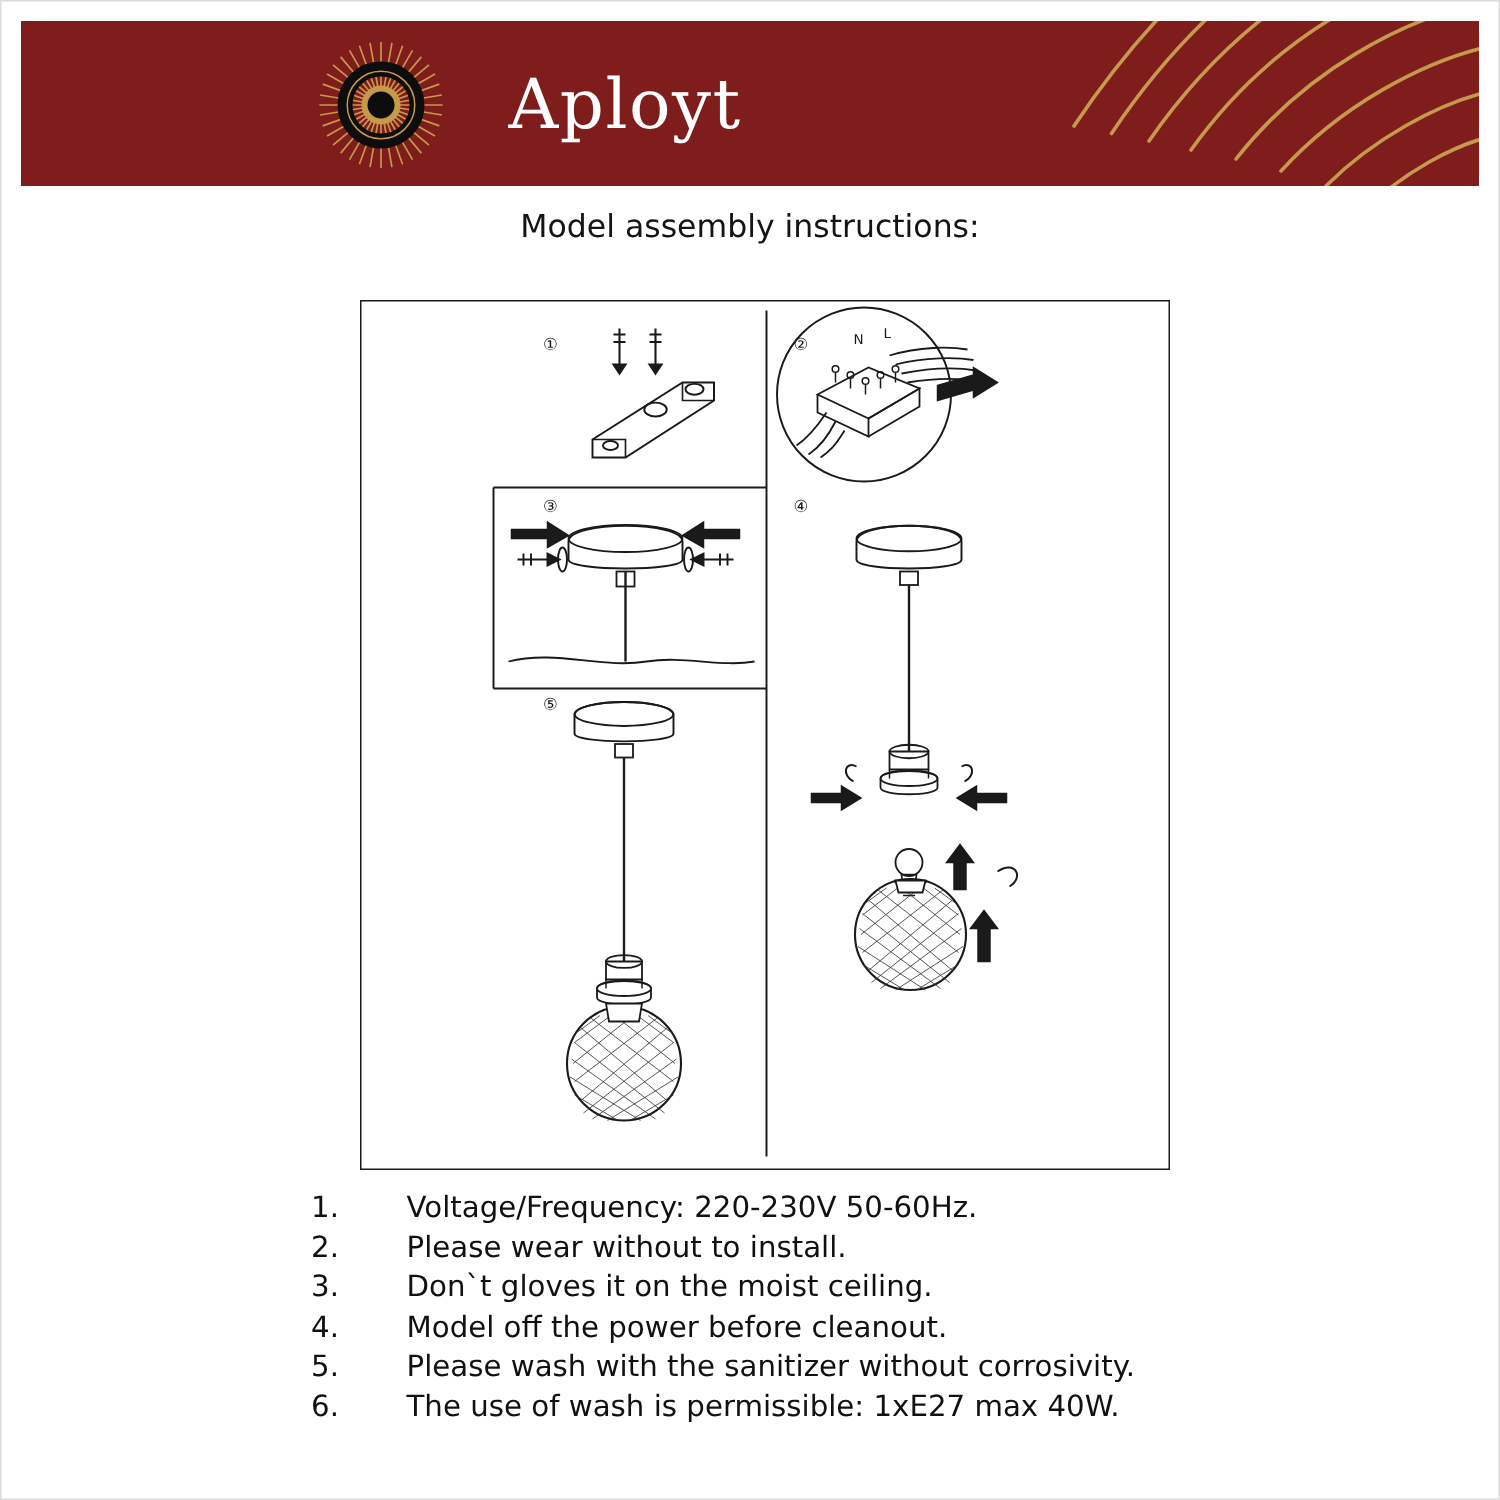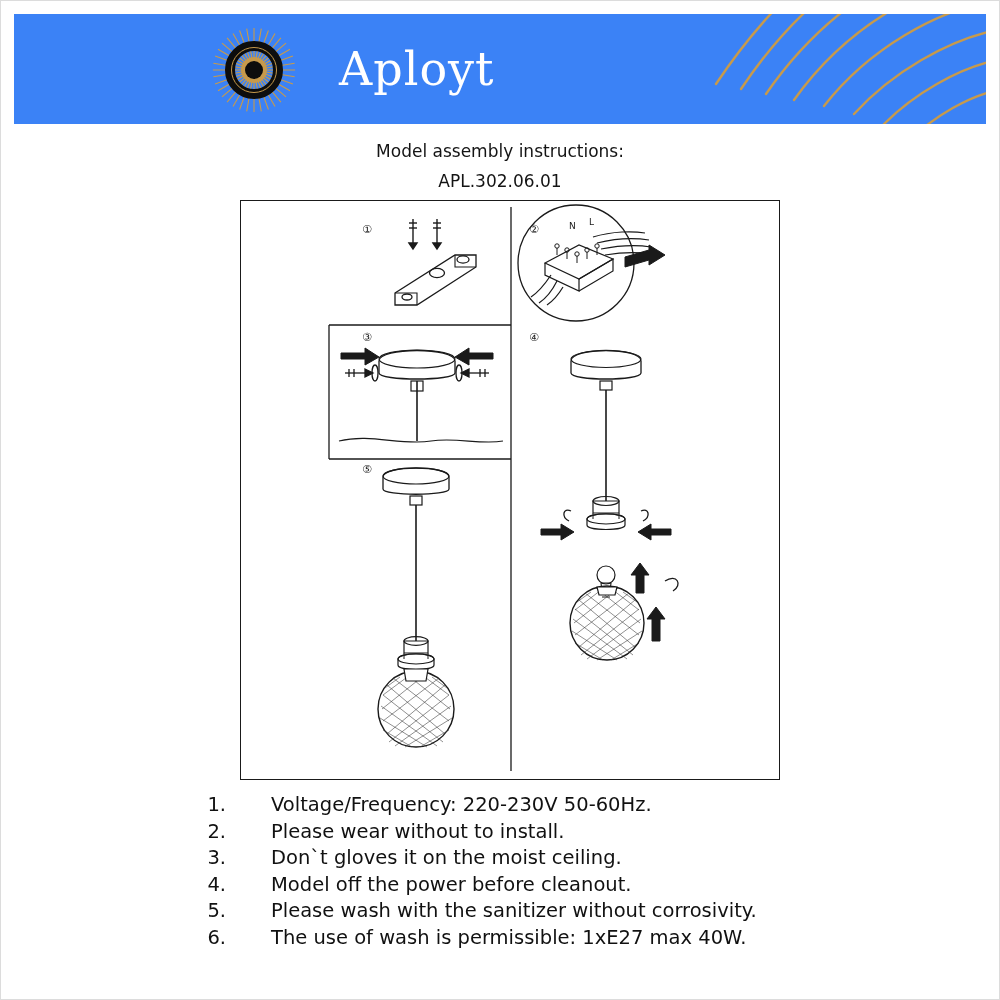--- a/index.html
+++ b/index.html
@@ -16,21 +16,21 @@
     overflow: hidden;
   }
 
   
   .banner {
     position: absolute;
     left: 14px;
     top: 14px;
     width: 972px;
     height: 110px;
-    background: #3b82f6;
+    background: #7f1d1d;
     overflow: hidden;
   }
   .banner-logo-mark {
     position: absolute;
     left: 175px;
     top: 10px;
     width: 130px;
     height: 92px;
   }
   .banner-wordmark {
@@ -53,21 +53,21 @@
 
   
   .title-block {
     position: absolute;
     left: 0;
     top: 136px;
     width: 1000px;
     text-align: center;
   }
   .title-line {
-    font-size: 17px;
+    font-size: 21px;
     color: #141414;
     line-height: 30px;
   }
 
   
   .diagram {
     position: absolute;
     left: 240px;
     top: 200px;
     width: 540px;
@@ -174,21 +174,20 @@
       <path d="M421 128 C 372 138, 305 172, 258 232"></path>
       <path d="M422 158 C 382 168, 328 196, 288 240"></path>
       <path d="M423 188 C 392 196, 350 218, 318 250"></path>
       <path d="M424 218 C 402 224, 372 240, 348 262"></path>
     </g>
   </svg>
 </div>
 
 <div class="title-block">
   <div class="title-line">Model assembly instructions:</div>
-  <div class="title-line">APL.302.06.01</div>
 </div>
 
 <div class="diagram">
   <svg width="537" height="577" viewBox="0 0 537 577">
     <g stroke="#1a1a1a" fill="none" stroke-width="1.3">
 
       <line x1="270" y1="6" x2="270" y2="570" stroke-width="1.3"></line>
       <line x1="88" y1="124" x2="270" y2="124" stroke-width="1.3"></line>
       <line x1="88" y1="124" x2="88" y2="258" stroke-width="1.3"></line>
       <line x1="88" y1="258" x2="270" y2="258" stroke-width="1.3"></line>

